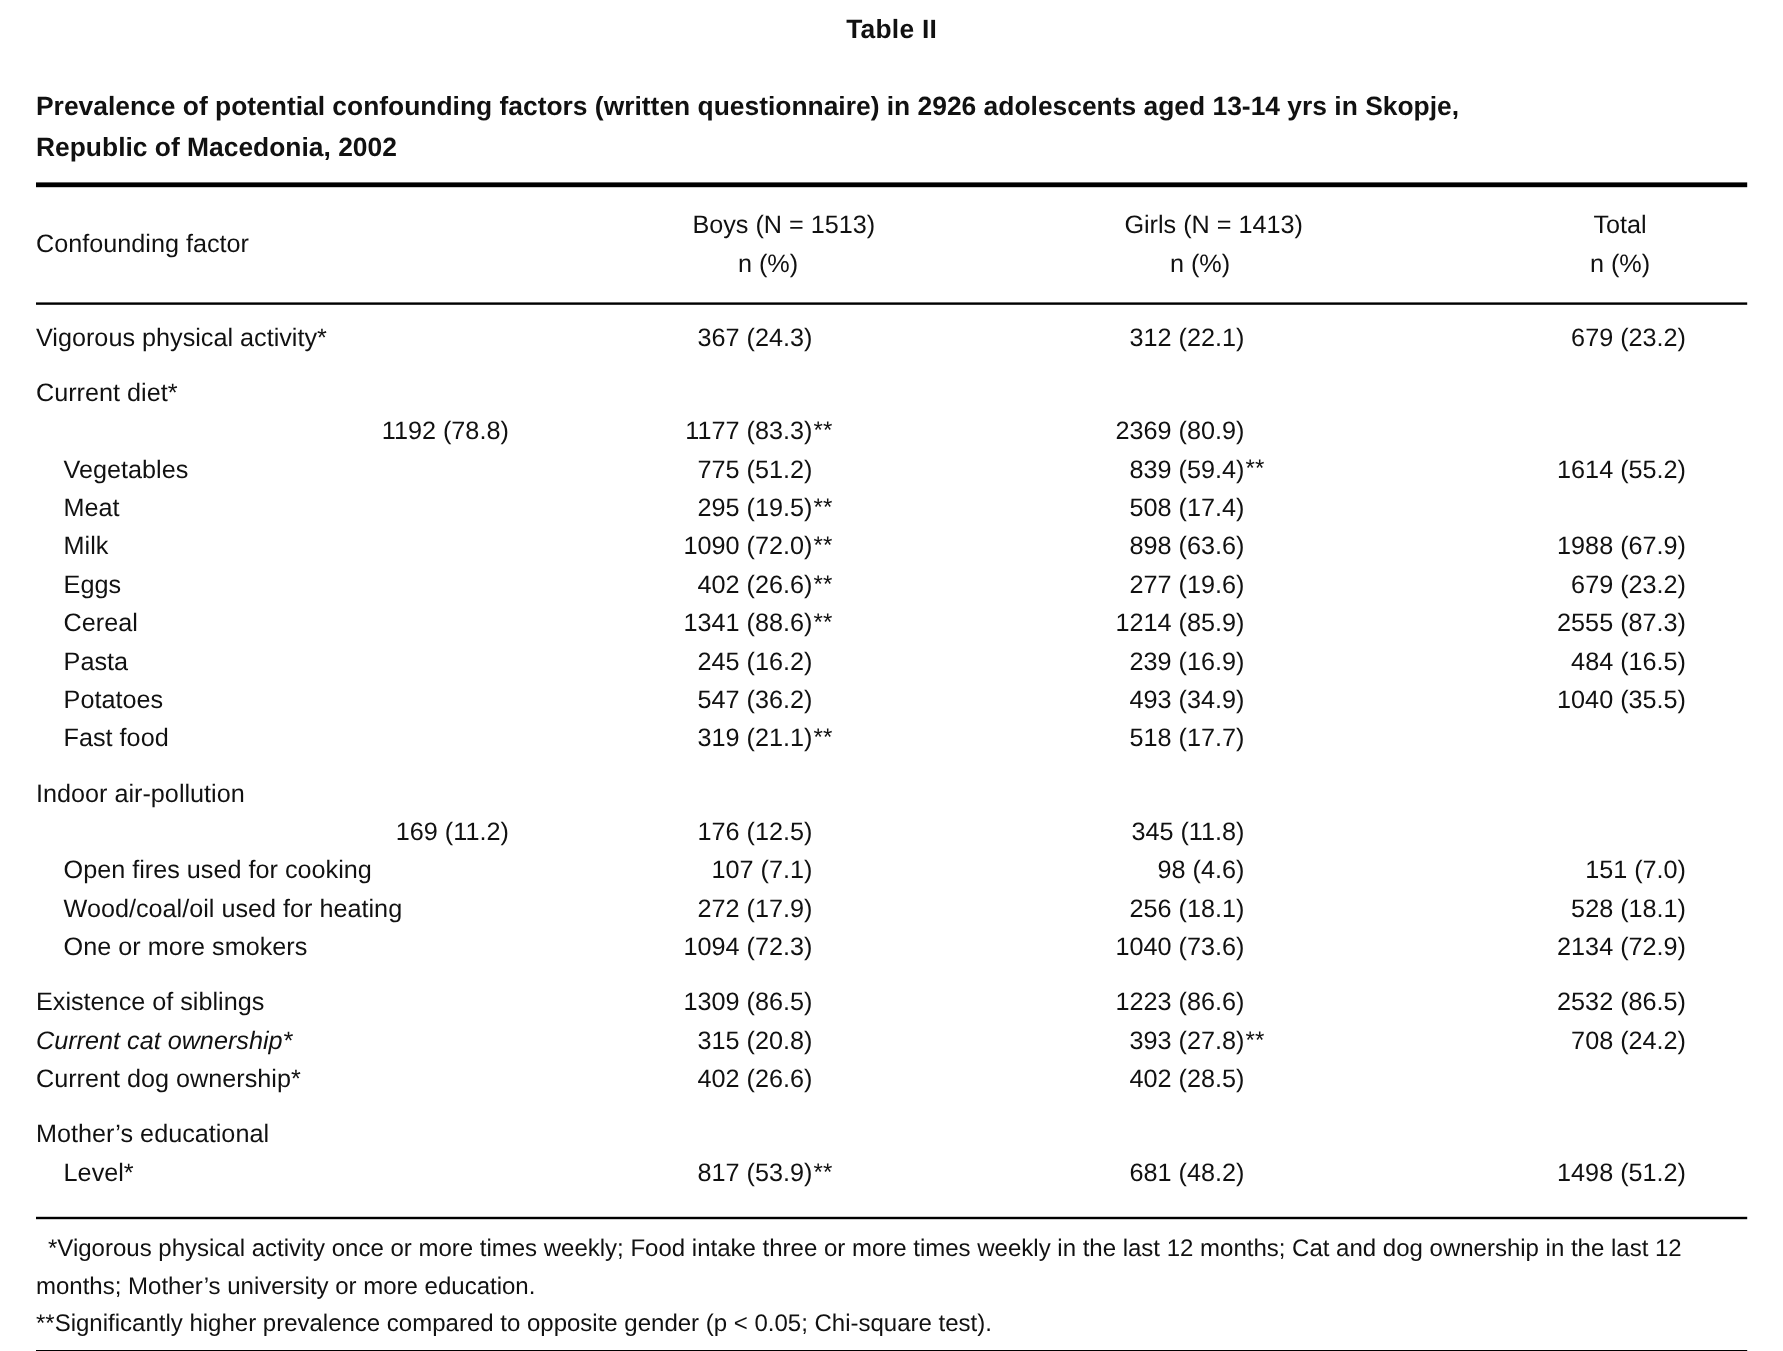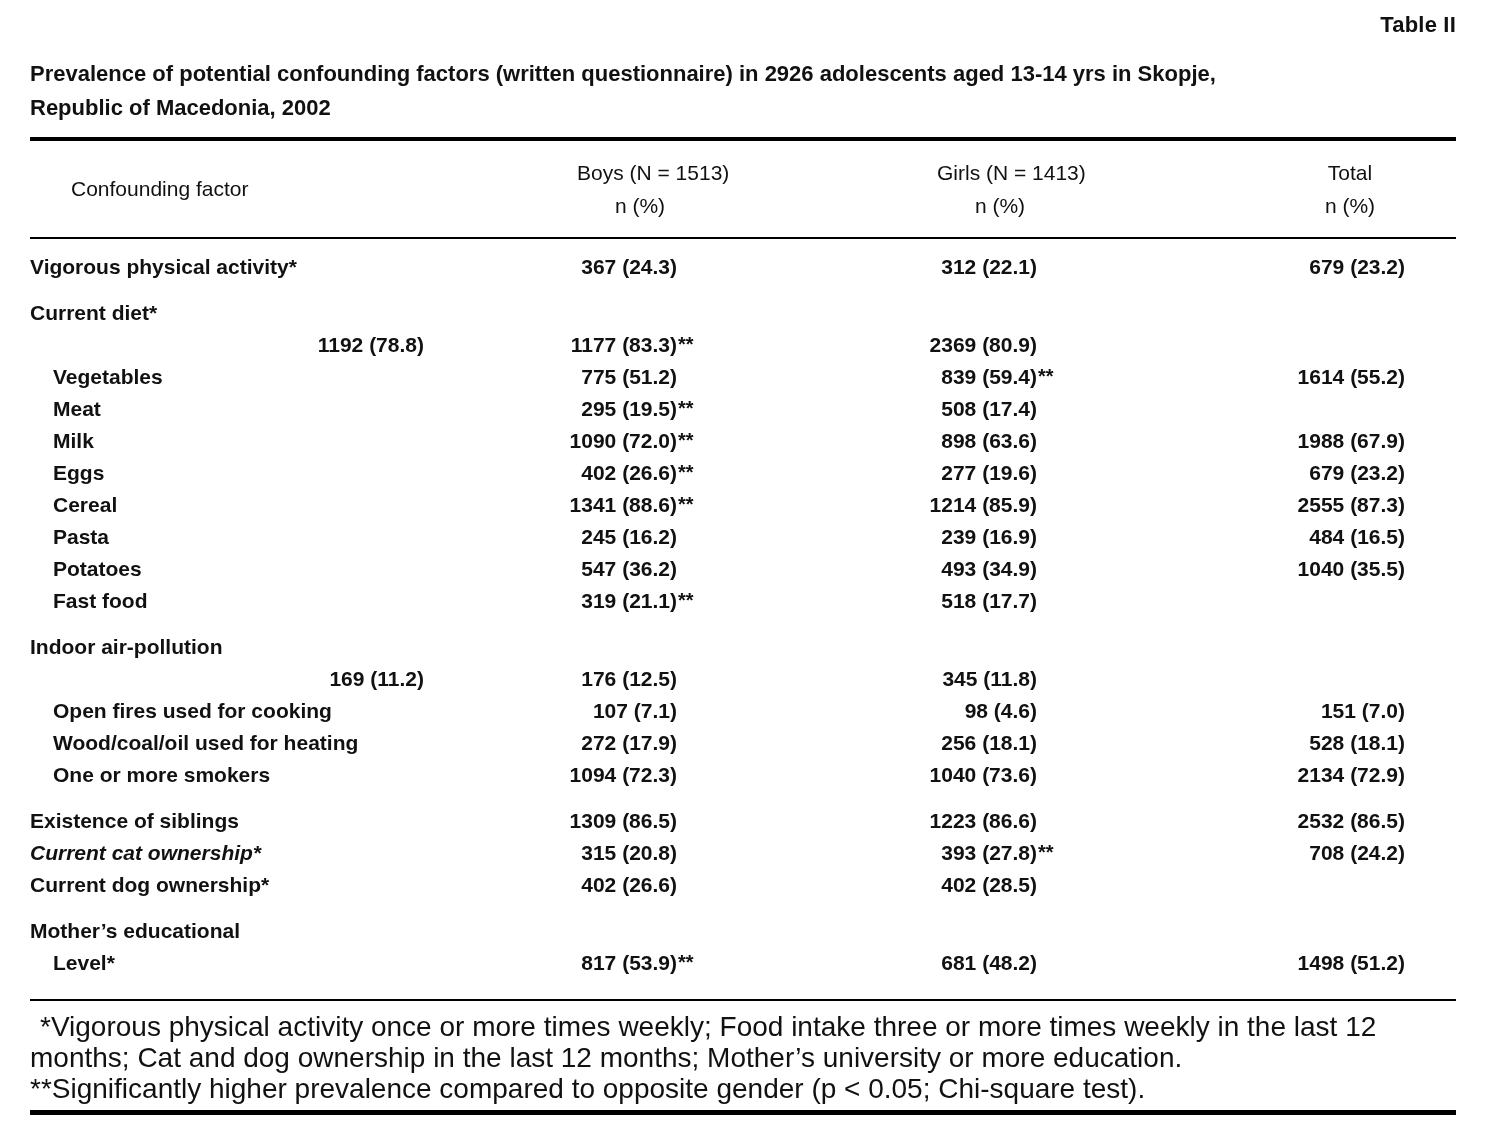--- a/index.html
+++ b/index.html
@@ -7,25 +7,25 @@
   body {
     width: 1486px;
     height: 1126px;
     overflow: hidden;
     font-family: "Liberation Sans", "DejaVu Sans", sans-serif;
     color: #111111;
   }
   .page { width: 1426px; margin: 0 30px; padding-top: 12px; }
 
   .table-label {
-    text-align: right;
+    text-align: center;
     font-size: 22px;
     font-weight: bold;
     line-height: 26px;
-    margin-bottom: 19px;
+    margin-bottom: 34px;
     letter-spacing: .2px;
   }
   .caption {
     font-size: 22px;
     font-weight: bold;
     line-height: 34px;
     margin-bottom: 12px;
   }
 
   .rule { width: 100%; background: #000000; }
@@ -40,41 +40,41 @@
 
   .header-row {
     height: 96px;
     align-items: center;
     font-size: 21px;
   }
   .hcol { text-align: center; line-height: 33px; white-space: nowrap; }
   .hcol-boys  { padding-left: 127px; }
   .hcol-girls { padding-left: 234px; }
   .hcol-total { padding-left: 206px; }
-  .header-factor { white-space: nowrap; margin-left: 41px; }
-
-  .tbody { padding: 12px 0 20px; font-weight: bold; }
+  .header-factor { white-space: nowrap; }
+
+  .tbody { padding: 12px 0 20px; }
   .trow {
     display: grid;
     grid-template-columns: 420px 253px 360px 368px;
     height: 32px;
     align-items: center;
     font-size: 21px;
   }
   .trow.gap { margin-top: 14px; }
 
   .cell-label { white-space: nowrap; }
   .cell-label.indent { padding-left: 23px; }
   .cell-label.italic { font-style: italic; }
 
   .cell-val { display: flex; justify-content: flex-end; white-space: nowrap; }
   .num  { text-align: right; }
   .flag { width: 26px; text-align: left; font-size: 20px; padding-left: 1px; }
 
-  .footnotes { padding: 10px 0 6px; font-size: 28px; line-height: 31px; }
+  .footnotes { padding: 10px 0 6px; font-size: 20px; line-height: 31px; }
   .fn1 { text-indent: 10px; }
 </style>
 </head>
 <body>
 
 <div class="page">
 
   <div class="table-label">Table II</div>
 
   <div class="caption">

